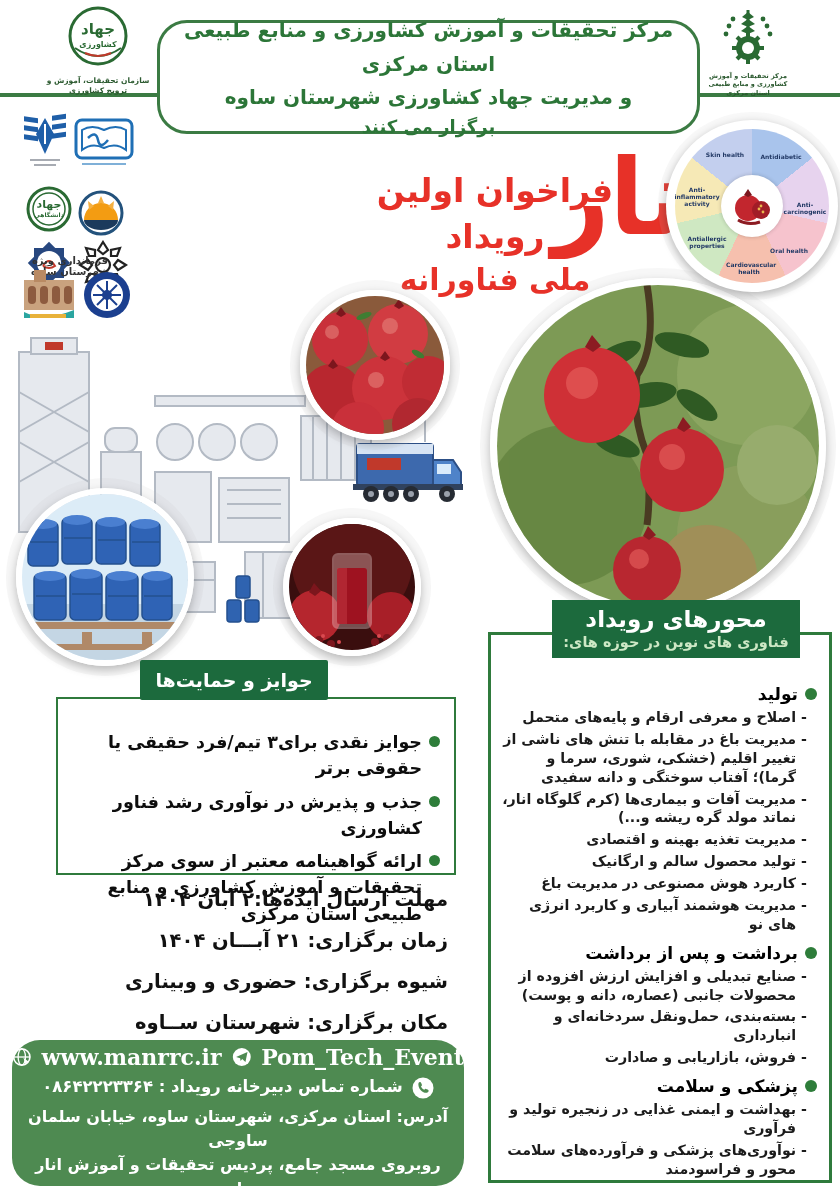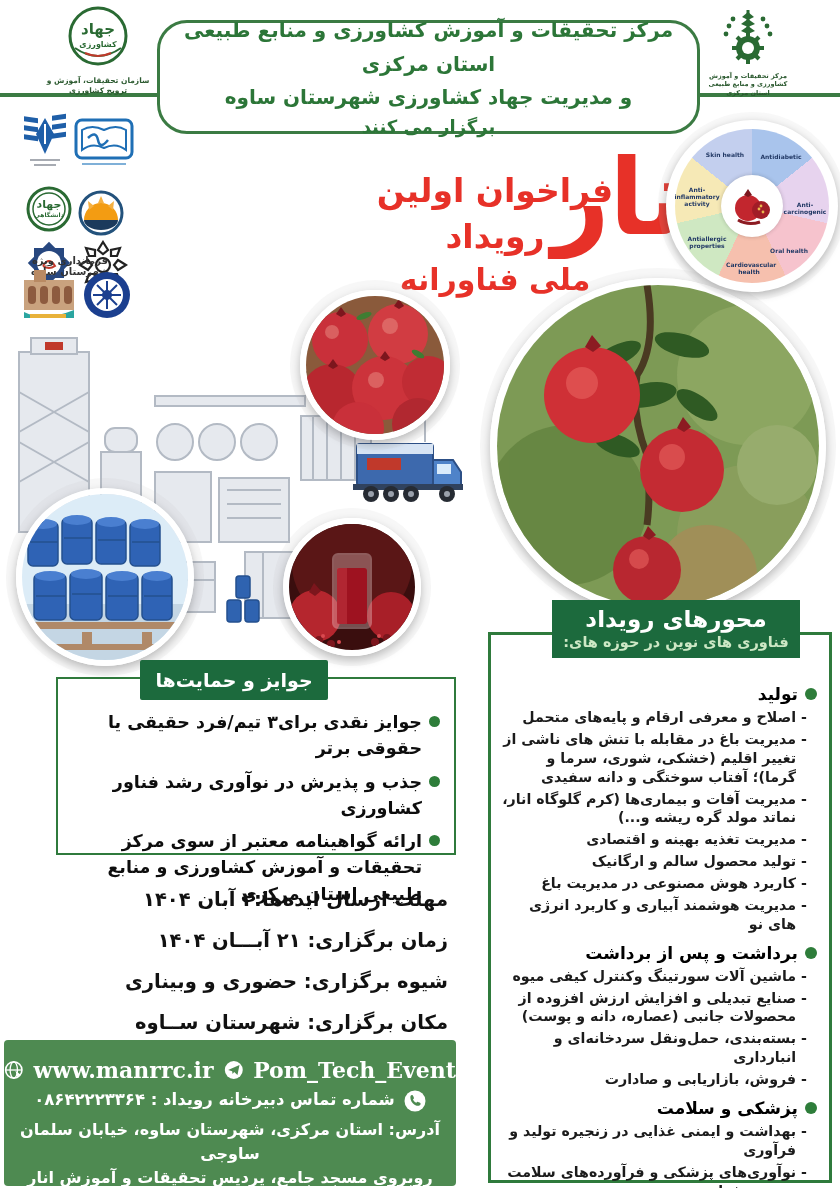--- a/index.html
+++ b/index.html
@@ -38,21 +38,21 @@
   .wheel-center{position:absolute;left:50%;top:50%;transform:translate(-50%,-50%);
     width:62px;height:62px;border-radius:50%;background:#fff;box-shadow:0 0 4px rgba(0,0,0,.2);
     display:flex;align-items:center;justify-content:center;}
   
   .bubble{position:absolute;border-radius:50%;border:6px solid #fff;box-sizing:border-box;
     overflow:hidden;box-shadow:0 4px 10px rgba(0,0,0,.25),0 0 0 10px rgba(190,190,190,.12);}
   .bubble svg{display:block;}
   
   .factory{position:absolute;left:5px;top:332px;z-index:2;}
   
-  .prizes-box{position:absolute;left:56px;top:677px;width:400px;height:178px;background:#fff;
+  .prizes-box{position:absolute;left:56px;top:697px;width:400px;height:178px;background:#fff;
     border:2px solid #2f7a3c;z-index:3;box-sizing:border-box;padding:30px 14px 8px 28px;direction:rtl;}
   .prizes-header{position:absolute;left:140px;top:660px;width:188px;height:40px;background:#1c6a3d;
     z-index:4;color:#fff;font-size:19px;font-weight:bold;text-align:center;line-height:40px;direction:rtl;
     border-radius:2px;}
   .p-item{display:flex;align-items:flex-start;gap:7px;margin-bottom:7px;
     font-size:17.5px;font-weight:bold;color:#0d0d0d;line-height:1.5;}
   .p-dot{flex:0 0 11px;width:11px;height:11px;border-radius:50%;background:#2e7d3a;margin-top:7px;}
   
   .details{position:absolute;left:55px;top:888px;width:405px;z-index:3;direction:rtl;padding-right:12px;box-sizing:border-box;}
   .details div{font-size:19.5px;font-weight:800;color:#111;margin-bottom:18px;}
@@ -63,22 +63,22 @@
     text-align:center;direction:rtl;padding:5px 8px 7px 8px;box-sizing:border-box;}
   .axes-header .ah1{font-size:23px;font-weight:800;color:#fff;line-height:1.25;}
   .axes-header .ah2{font-size:14.5px;font-weight:bold;color:#cde8c5;line-height:1.2;}
   .ax-sec{display:flex;align-items:center;gap:7px;font-size:17px;font-weight:800;color:#000;
     margin:9px 0 4px 0;}
   .ax-dot{flex:0 0 12px;width:12px;height:12px;border-radius:50%;background:#2e7d3a;}
   .ax-item{display:flex;gap:5px;font-size:14.2px;font-weight:600;color:#1b1b1b;line-height:1.33;
     margin:0 10px 3px 0;}
   .ax-item::before{content:"-";font-weight:bold;}
   
-  .footer{position:absolute;left:4px;top:1040px;width:452px;height:146px;background:#4e8a51;
-    border-radius:4px;z-index:5;color:#fff;text-align:center;box-sizing:border-box;padding-top:17px;}
+  .footer{position:absolute;left:12px;top:1040px;width:452px;height:146px;background:#4e8a51;
+    border-radius:28px;z-index:5;color:#fff;text-align:center;box-sizing:border-box;padding-top:4px;}
   .f-row1{display:flex;justify-content:center;align-items:center;gap:10px;direction:ltr;}
   .f-web,.f-tg{font-family:"DejaVu Serif",serif;font-size:22px;font-weight:bold;color:#fff;}
   .f-row2{display:flex;justify-content:center;align-items:flex-start;gap:9px;direction:rtl;margin-top:7px;
     font-size:16.5px;font-weight:bold;}
   .f-addr{direction:rtl;font-size:16px;font-weight:bold;line-height:1.5;margin-top:6px;}
   .ico{display:inline-block;vertical-align:middle;}
 </style>
 </head>
 <body>
 
@@ -504,23 +504,20 @@
       </div>
     <div class="ax-item">
         <span>مدیریت هوشمند آبیاری و کاربرد انرژی های نو</span>
       </div>
 
     <div class="ax-sec">
         <span class="ax-dot"></span>
         <span>برداشت و پس از برداشت</span>
       </div>
     <div class="ax-item">
-        <span>ماشین آلات سورتینگ وکنترل کیفی میوه</span>
-      </div>
-    <div class="ax-item">
         <span>صنایع تبدیلی و افزایش ارزش افزوده از محصولات جانبی (عصاره، دانه و پوست)</span>
       </div>
     <div class="ax-item">
         <span>بسته‌بندی، حمل‌ونقل سردخانه‌ای و انبارداری</span>
       </div>
     <div class="ax-item">
         <span>فروش، بازاریابی و صادارت</span>
       </div>
 
     <div class="ax-sec">

